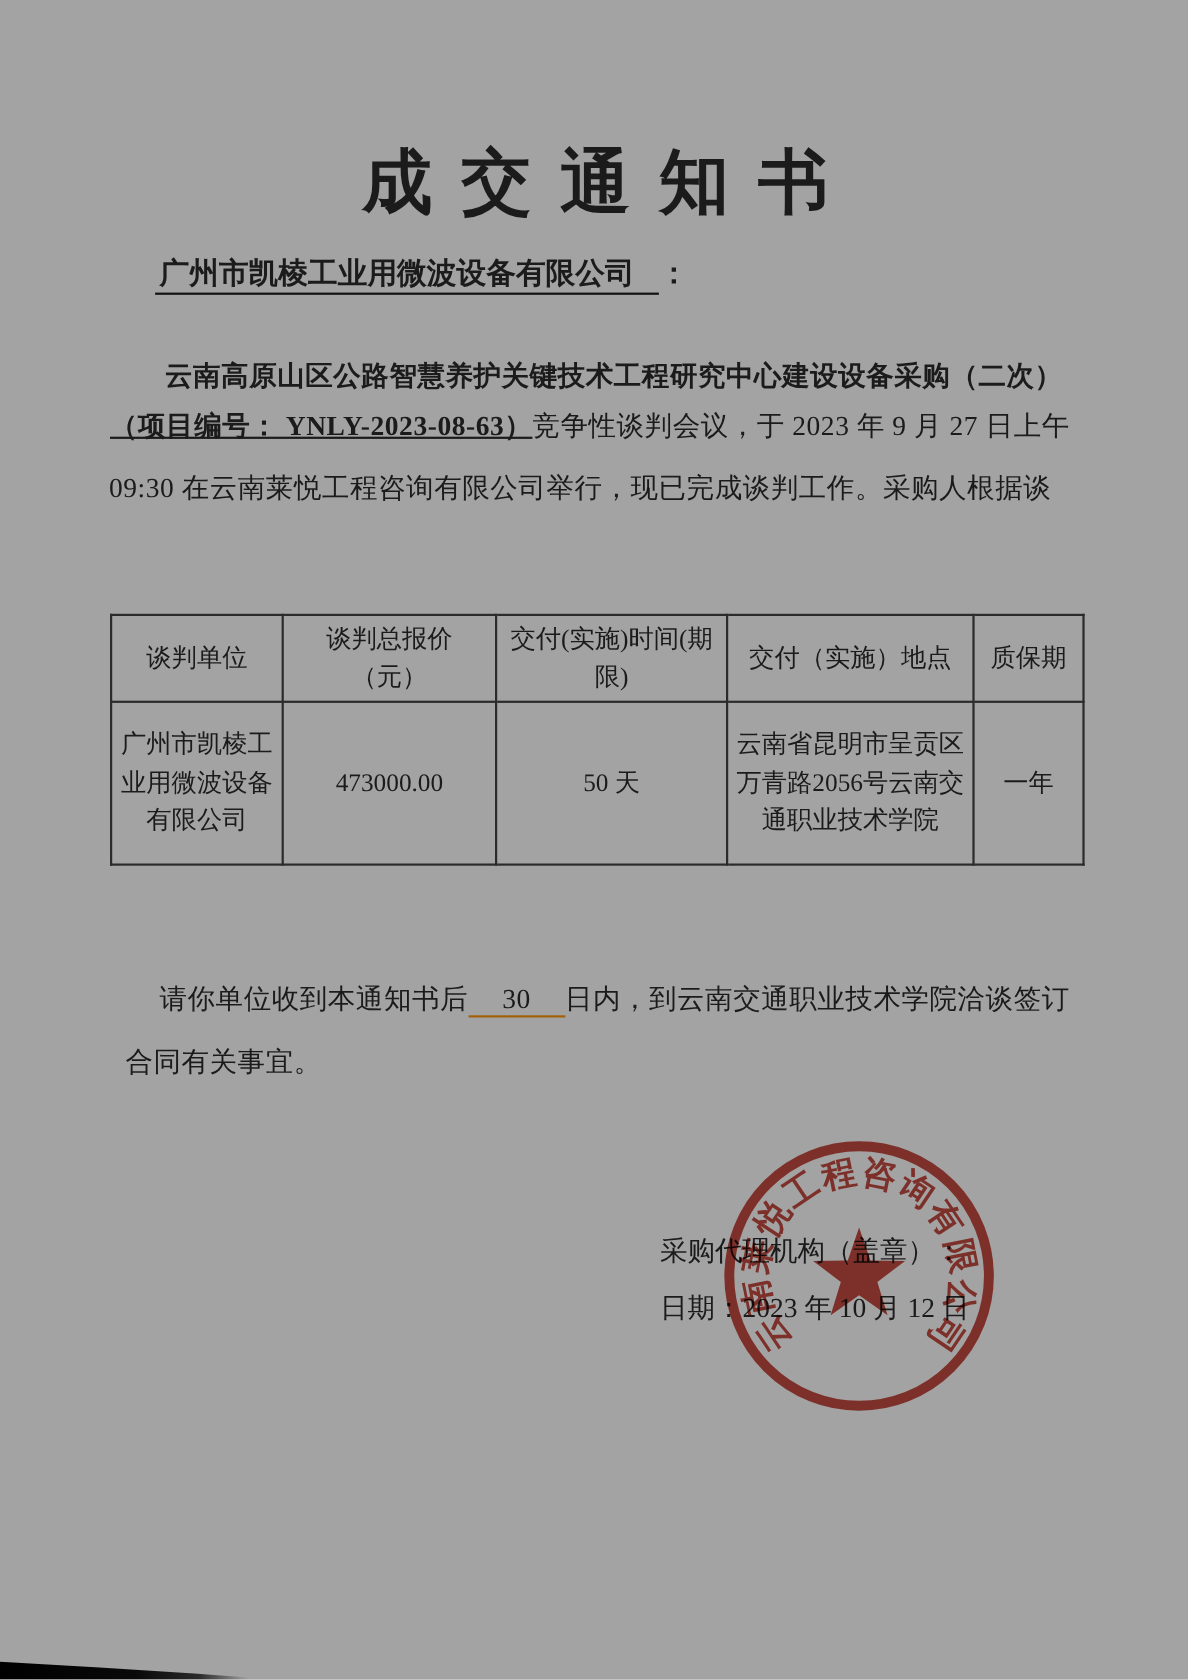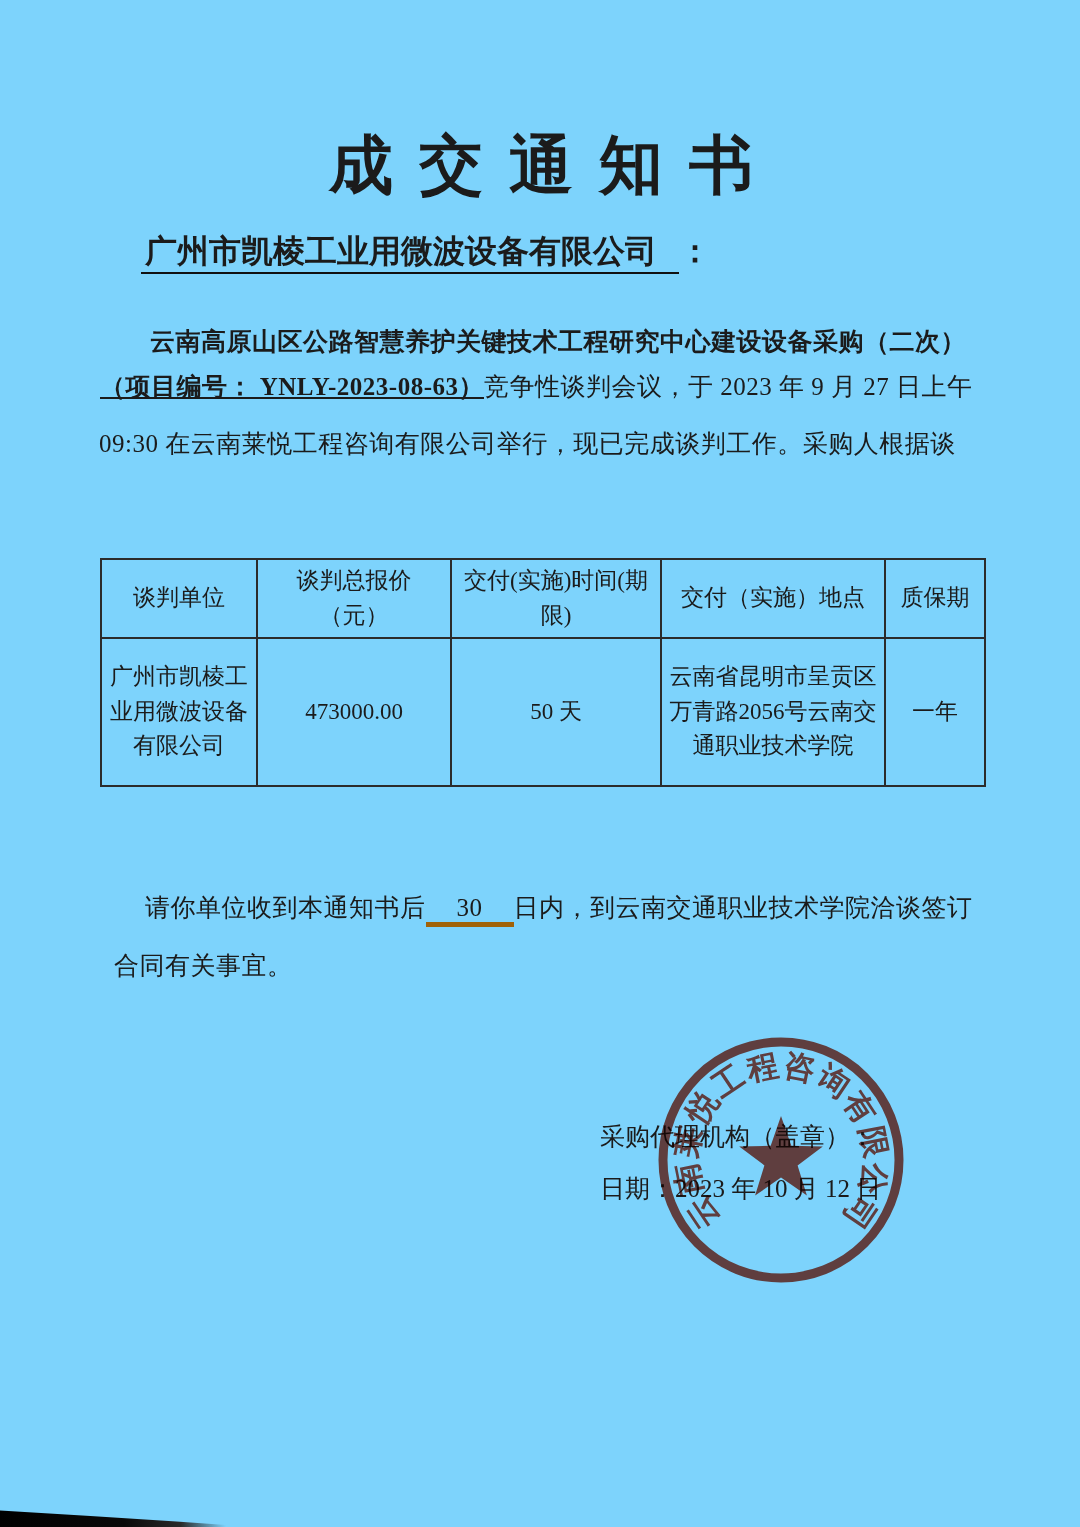--- a/index.html
+++ b/index.html
@@ -1,30 +1,30 @@
 <!DOCTYPE html>
 <html><head>
 <meta charset="utf-8">
 <style>
   html,body { margin:0; padding:0; background:#e9e9e9; }
   .page {
     position:relative; width:1080px; height:1527px; margin:0 auto;
-    background:#7dd3fc; overflow:hidden;
+    background:#a3a3a3; overflow:hidden;
     font-family:"Liberation Serif","DejaVu Serif",serif;
     color:#1b1b1b;
   }
   .doc-title {
     position:absolute; top:122px; left:0; width:100%;
     text-align:center; font-size:64px; font-weight:bold;
     letter-spacing:26px; transform:translateX(14px);
     white-space:nowrap;
   }
   .addressee {
     position:absolute; left:141px; top:230px;
-    font-size:32px; font-weight:bold; white-space:nowrap;
+    font-size:27px; font-weight:bold; white-space:nowrap;
   }
   .addressee .addr-name {
     border-bottom:2.5px solid #111;
     padding:0 22px 3px 4px;
   }
   .p-line {
     position:absolute; font-size:25px; white-space:nowrap;
     letter-spacing:0.5px;
   }
   .p-line b { font-weight:bold;text-decoration:underline; }
@@ -45,21 +45,21 @@
   }
   table.award tr.hdr  { height:62px; }
   table.award tr.body { height:148px; }
   col.c1 { width:156px; } col.c2 { width:194px; } col.c3 { width:210px; }
   col.c4 { width:224px; } col.c5 { width:100px; }
 
   .p2l1 { left:145px; top:866px; }
   .p2l2 { left:114px;  top:924px; }
   .blank-30 {
     display:inline-block; width:88px; text-align:center;
-    border-bottom:5px solid #a16207; line-height:1.1;
+    border-bottom:2px solid #a16207; line-height:1.1;
   }
   .sig-agency { position:absolute; left:600px; top:1120px; font-size:25px; white-space:nowrap; }
   .sig-date   { position:absolute; left:600px; top:1172px; font-size:25px; white-space:nowrap; }
 
   .stamp {
     position:absolute; left:649px; top:1028px; width:264px; height:264px;
     mix-blend-mode:multiply; opacity:0.9;
   }
   .scan-wedge {
     position:absolute; left:0; top:1507px; width:226px; height:20px;

